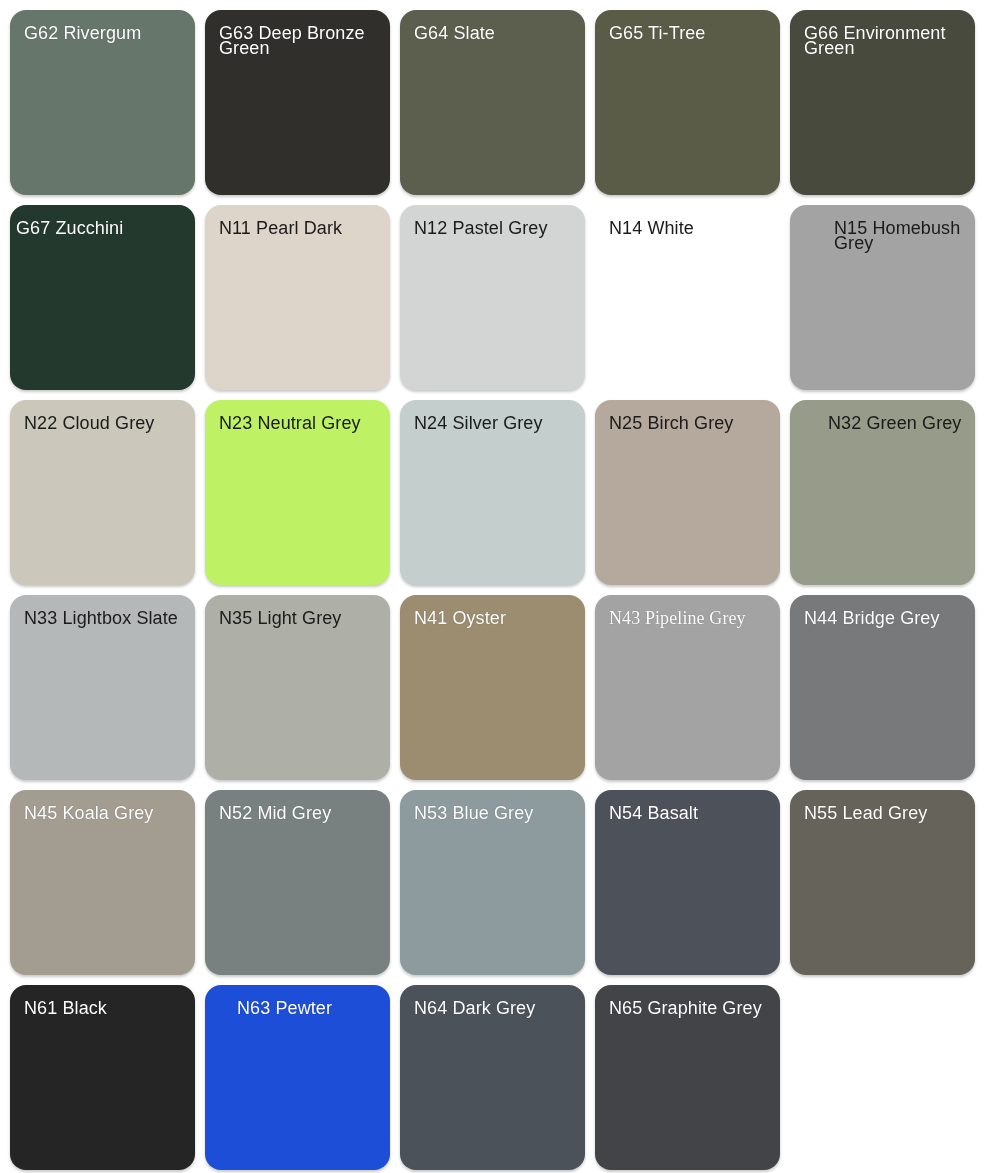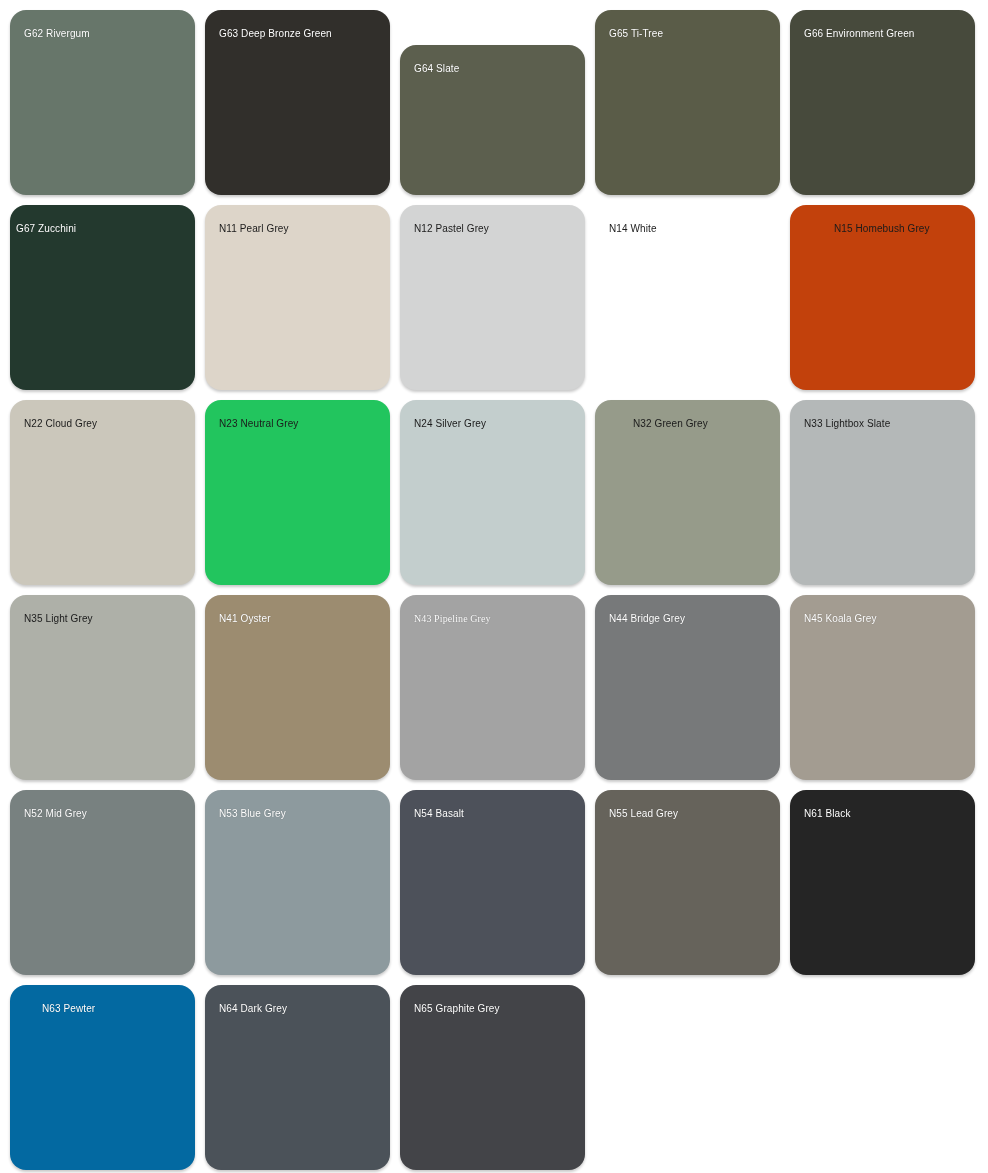--- a/index.html
+++ b/index.html
@@ -27,21 +27,21 @@
     position: relative;
     border-radius: 16px;
     box-sizing: border-box;
     padding: 16px 12px 0 14px;
     overflow: hidden;
   }
   .swatch.has-fill {
     box-shadow: 0 2px 3px rgba(0,0,0,0.22);
   }
   .swatch-label {
-    font-size: 10px;
+    font-size: 18px;
     line-height: 15px;
     letter-spacing: 0.1px;
     display: block;
     max-width: 160px;
     word-wrap: break-word;
   }
   .swatch.light-text .swatch-label {
     color: #ffffff;
     text-shadow: 0 0 1px rgba(0,0,0,0.35);
   }
@@ -52,52 +52,55 @@
 </head>
 <body>
 
 <div id="swatch-grid">
     <div class="swatch light-text has-fill" style="background: rgb(103, 118, 106);">
       <span class="swatch-label">G62 Rivergum</span>
     </div>
     <div class="swatch light-text has-fill" style="background: rgb(49, 47, 43);">
       <span class="swatch-label">G63 Deep Bronze Green</span>
     </div>
-    <div class="swatch light-text has-fill" style="background: rgb(92, 95, 78); margin-top: 35px;">
+    <div class="swatch light-text has-fill" style="background: rgb(92, 95, 78);">
       <span class="swatch-label">G64 Slate</span>
     </div>
     <div class="swatch light-text has-fill" style="background: rgb(90, 92, 72);">
       <span class="swatch-label">G65 Ti-Tree</span>
     </div>
     <div class="swatch light-text has-fill" style="background: rgb(71, 74, 60);">
       <span class="swatch-label">G66 Environment Green</span>
     </div>
     <div class="swatch light-text has-fill" style="background: rgb(35, 57, 46); padding-left: 6px;">
       <span class="swatch-label">G67 Zucchini</span>
     </div>
     <div class="swatch dark-text has-fill" style="background: rgb(221, 213, 201);">
-      <span class="swatch-label">N11 Pearl Grey</span>
+      <span class="swatch-label">N11 Pearl Dark</span>
     </div>
     <div class="swatch dark-text has-fill" style="background: rgb(211, 212, 212);">
       <span class="swatch-label">N12 Pastel Grey</span>
     </div>
     <div class="swatch dark-text" style="background: rgb(255, 255, 255);">
       <span class="swatch-label">N14 White</span>
     </div>
-    <div class="swatch dark-text has-fill" style="background: #c2410c; padding-left: 44px;">
+    <div class="swatch dark-text has-fill" style="background: #a3a3a3; padding-left: 44px;">
       <span class="swatch-label">N15 Homebush Grey</span>
     </div>
     <div class="swatch dark-text has-fill" style="background: rgb(203, 199, 187);">
       <span class="swatch-label">N22 Cloud Grey</span>
     </div>
-    <div class="swatch dark-text has-fill" style="background: #22c55e;">
+    <div class="swatch dark-text has-fill" style="background: #bef264;">
       <span class="swatch-label">N23 Neutral Grey</span>
     </div>
     <div class="swatch dark-text has-fill" style="background: rgb(195, 206, 205);">
       <span class="swatch-label">N24 Silver Grey</span>
+    </div>
+    <div class="swatch dark-text has-fill" style="background: rgb(181, 168, 156);">
+      <span class="swatch-label">N25 Birch Grey</span>
     </div>
     <div class="swatch dark-text has-fill" style="background: rgb(150, 155, 138); padding-left: 38px;">
       <span class="swatch-label">N32 Green Grey</span>
     </div>
     <div class="swatch dark-text has-fill" style="background: rgb(180, 184, 184);">
       <span class="swatch-label">N33 Lightbox Slate</span>
     </div>
     <div class="swatch dark-text has-fill" style="background: rgb(174, 176, 168);">
       <span class="swatch-label">N35 Light Grey</span>
     </div>
@@ -121,21 +124,21 @@
     </div>
     <div class="swatch light-text has-fill" style="background: rgb(77, 81, 90);">
       <span class="swatch-label">N54 Basalt</span>
     </div>
     <div class="swatch light-text has-fill" style="background: rgb(102, 99, 91);">
       <span class="swatch-label">N55 Lead Grey</span>
     </div>
     <div class="swatch light-text has-fill" style="background: rgb(37, 37, 37);">
       <span class="swatch-label">N61 Black</span>
     </div>
-    <div class="swatch light-text has-fill" style="background: #0369a1; padding-left: 32px;">
+    <div class="swatch light-text has-fill" style="background: #1d4ed8; padding-left: 32px;">
       <span class="swatch-label">N63 Pewter</span>
     </div>
     <div class="swatch light-text has-fill" style="background: rgb(75, 82, 89);">
       <span class="swatch-label">N64 Dark Grey</span>
     </div>
     <div class="swatch light-text has-fill" style="background: rgb(67, 68, 72);">
       <span class="swatch-label">N65 Graphite Grey</span>
     </div>
   </div>
 

